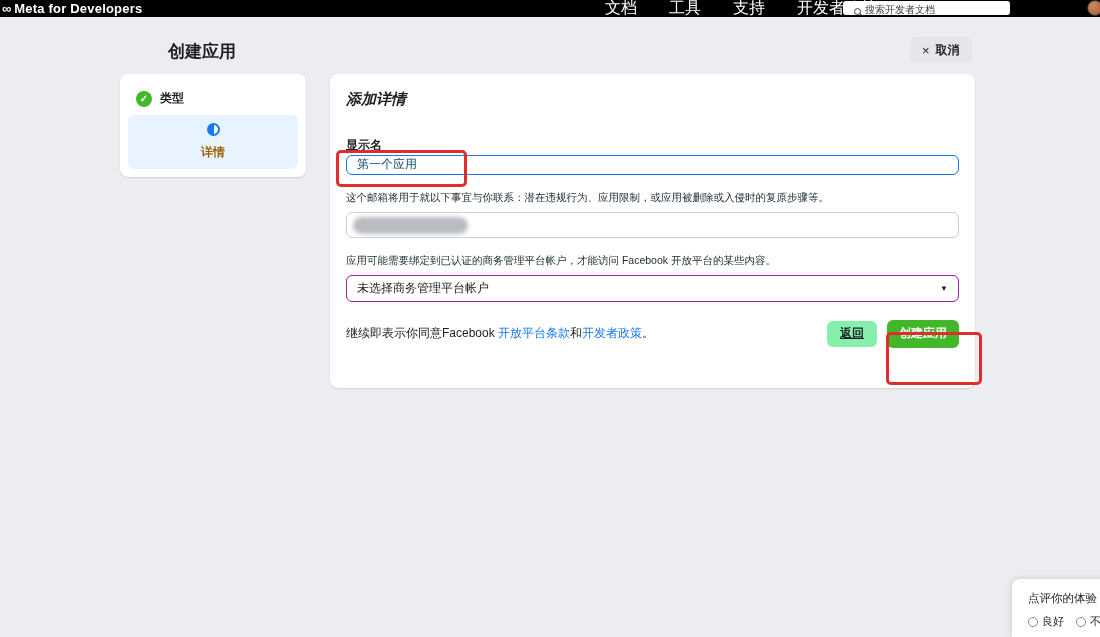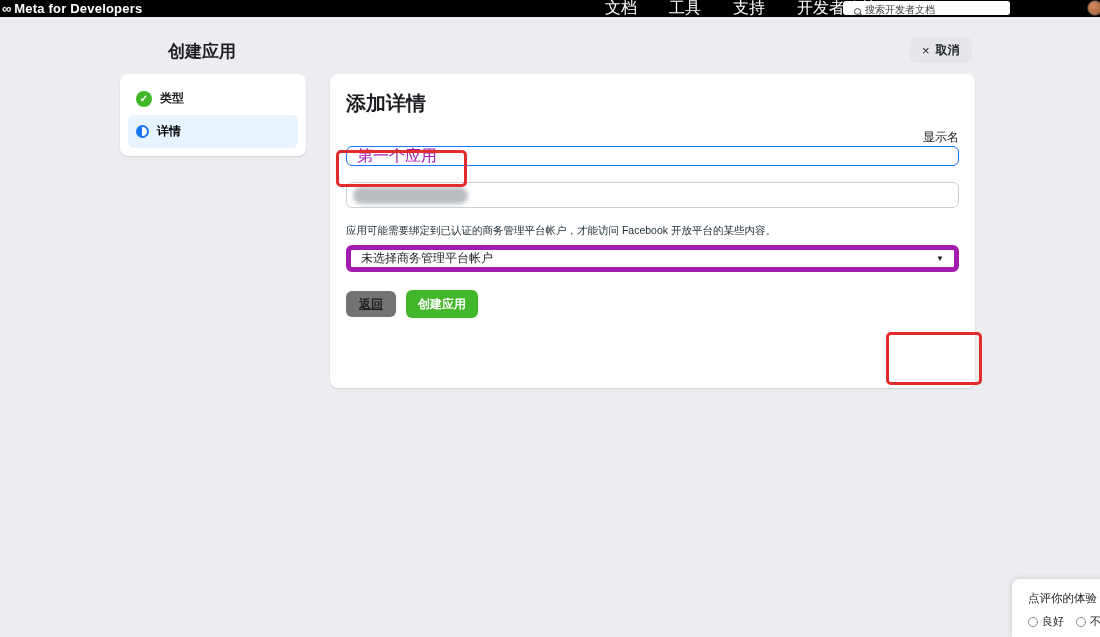--- a/index.html
+++ b/index.html
@@ -72,71 +72,71 @@
   .steps-card {
     position:absolute; left:120px; top:74px; width:186px;
     background:#fff; border-radius:8px; padding:8px;
     box-shadow:0 1px 2px rgba(0,0,0,.12);
   }
   .step {
     display:flex; align-items:center; gap:8px;
     padding:8px; border-radius:6px;
     font-size:12px; font-weight:700; cursor:pointer;
   }
-  .step.current { background:#e7f3ff; color:#000000; }
+  .step.current { background:#e7f3ff; color:#a16207;flex-direction:column; }
   .icon-check {
     width:16px; height:16px; border-radius:50%; background:#42b72a;
     color:#fff; font-size:10px; line-height:16px; text-align:center; flex:0 0 auto;
   }
   .icon-half {
     width:13px; height:13px; border-radius:50%; flex:0 0 auto;
     background:linear-gradient(90deg,#1877f2 50%, #fff 50%);
     border:2px solid #1877f2;
   }
 
   
   .details-card {
     position:absolute; left:330px; top:74px; width:645px; height:314px;
     background:#fff; border-radius:8px; padding:16px;
     box-shadow:0 1px 2px rgba(0,0,0,.12);
   }
-  .form-heading { font-size:20px; font-weight:700; margin-bottom:12px; }
+  .form-heading { font-size:15px; font-weight:700; margin-bottom:28px;font-style:italic; }
   .field { margin-bottom:16px; }
-  .field-label { font-size:12px; font-weight:400;text-align:right; }
+  .field-label { font-size:12px; font-weight:700; }
   .field-help  { font-size:10.5px; color:#1c2b33; margin-top:3px; margin-bottom:7px; }
   .text-input {
     width:100%; height:20px; border:1px solid #1877f2; border-radius:6px;
-    padding:0 10px; font-size:16px; color:#a21caf; outline:none;
+    padding:0 10px; font-size:12px; color:#0c4a6e; outline:none;
     font-family:"Liberation Sans", sans-serif;
   }
   .email-box {
     width:100%; height:26px; border:1px solid #ccd0d5; border-radius:6px;
     position:relative; background:#fff;
   }
   .blur-pill {
     position:absolute; left:6px; top:4px; width:115px; height:17px;
     background:#b9bcc1; border-radius:9px; filter:blur(2px);
   }
   .select-box {
-    width:100%; height:27px; border:5px solid #a21caf; border-radius:6px;
+    width:100%; height:27px; border:1px solid #a21caf; border-radius:6px;
     display:flex; align-items:center; justify-content:space-between;
     padding:0 10px; font-size:12px; cursor:pointer; background:#fff;
   }
   .caret { font-size:8px; color:#1c1e21; }
 
   .form-footer {
     display:flex; align-items:center; margin-top:18px; font-size:12px;
   }
   .agreement { flex:1; line-height:1.4; }
   .agreement a { color:#1877f2; text-decoration:none; cursor:pointer; }
   .btn {
     border:none; border-radius:6px; font-size:12px; font-weight:700;
     cursor:pointer; font-family:"Liberation Sans", sans-serif;
   }
-  .btn-back { background:#737373; color:#1c1e21; height:26px; padding:0 13px; margin-right:10px;text-decoration:underline; }
+  .btn-back { background:#86efac; color:#1c1e21; height:26px; padding:0 13px; margin-right:10px;text-decoration:underline; }
   .btn-create { background:#42b72a; color:#fff; height:28px; padding:0 12px; }
 
   
   .annot { position:absolute; border:3px solid #e12c2c; border-radius:5px; pointer-events:none; }
   .annot-input  { left:336px; top:150px; width:131px; height:37px; }
   .annot-create { left:886px; top:332px; width:96px;  height:53px; }
 
   
   .feedback {
     position:absolute; left:1012px; top:579px; width:150px; height:58px;
@@ -192,34 +192,36 @@
 
 <div class="details-card">
   <div class="form-heading">添加详情</div>
 
   <div class="field">
     <div class="field-label">显示名</div>
     <input class="text-input" type="text" value="第一个应用" style="">
   </div>
 
   <div class="field">
+    <div class="field-help">这个邮箱将用于就以下事宜与你联系：潜在违规行为、应用限制，或应用被删除或入侵时的复原步骤等。</div>
     <div class="email-box">
       <div class="blur-pill"></div>
     </div>
   </div>
 
   <div class="field">
     <div class="field-help">应用可能需要绑定到已认证的商务管理平台帐户，才能访问 Facebook 开放平台的某些内容。</div>
     <div class="select-box">
       <span>未选择商务管理平台帐户</span>
       <span class="caret">▼</span>
     </div>
   </div>
 
   <div class="form-footer">
+    <span class="agreement"><span>继续即表示你同意Facebook </span><a>开放平台条款</a><span>和</span><a>开发者政策</a><span>。</span></span>
     <button class="btn btn-back">返回</button>
     <button class="btn btn-create">创建应用</button>
   </div>
 </div>
 
 <div class="annot annot-input"></div>
 <div class="annot annot-create"></div>
 
 <div class="feedback">
   <div class="feedback-title">点评你的体验</div>

